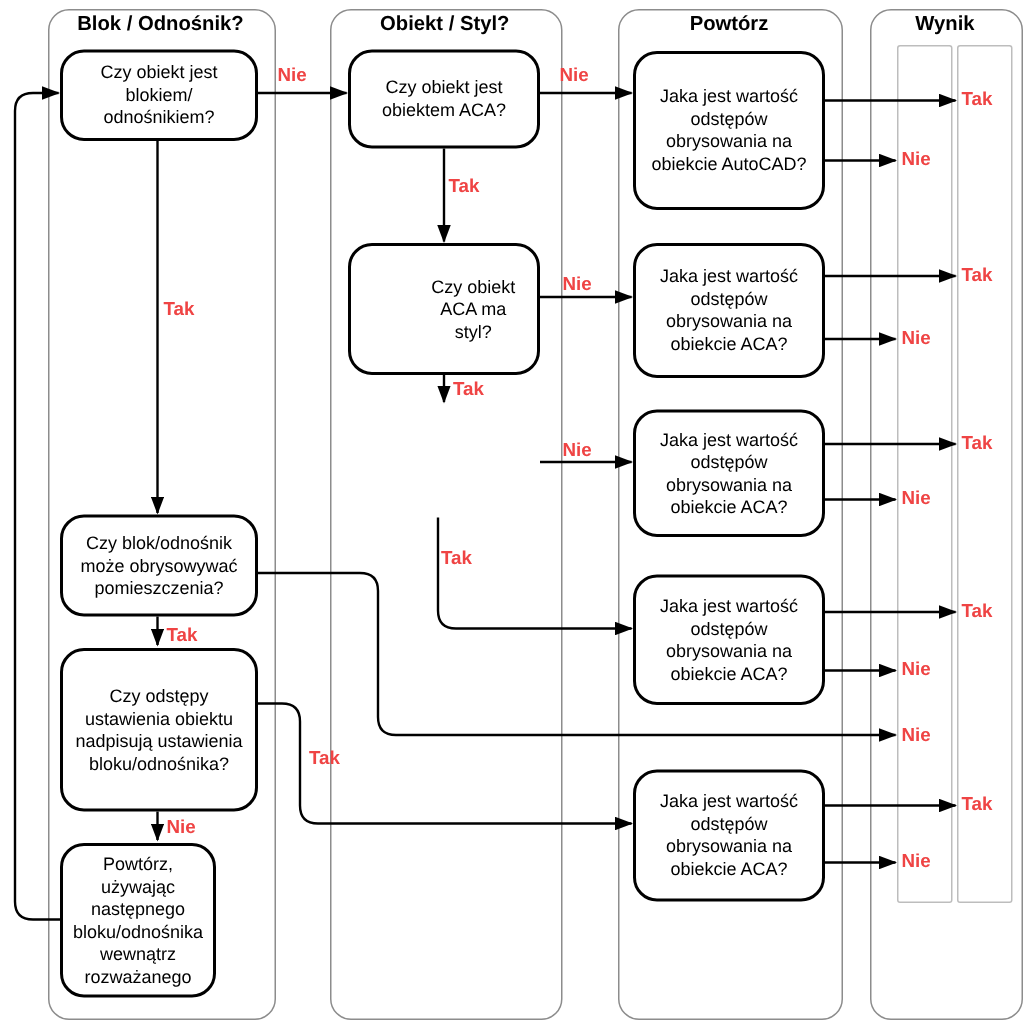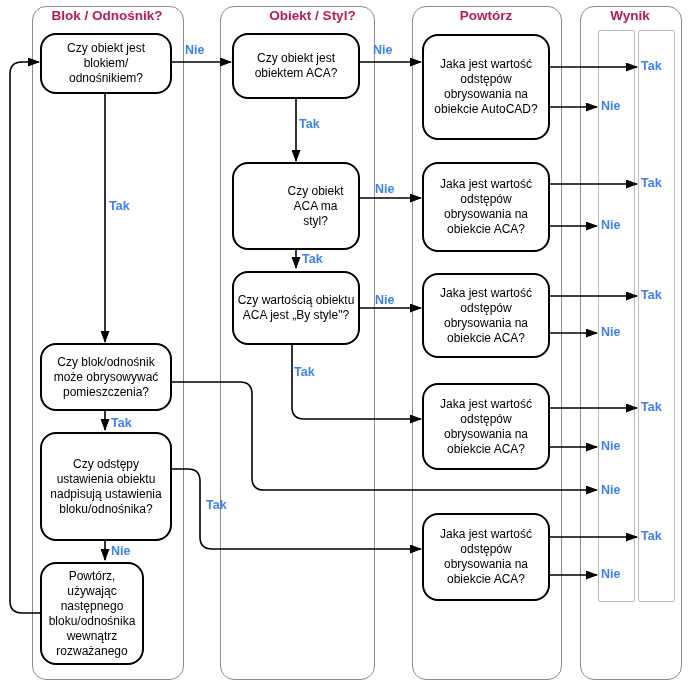--- a/index.html
+++ b/index.html
@@ -1,44 +1,44 @@
 <!DOCTYPE html>
 <html><head>
 <meta charset="utf-8">
 <style>
   html,body{margin:0;padding:0;background:#fff;}
   body{font-family:"Liberation Sans",sans-serif;}
   #stage{position:relative;width:688px;height:684px;background:#fff;overflow:hidden;}
   .col{position:absolute;border:1px solid #8c8c8c;border-radius:14px;background:transparent;}
-  .col-header{position:absolute;text-align:center;font-weight:bold;font-size:13.5px;color:#be185d;}
+  .col-header{position:absolute;text-align:center;font-weight:bold;font-size:13.5px;color:#000000;}
   .lane{position:absolute;border:1px solid #bdbdbd;border-radius:2px;background:transparent;}
   .node{position:absolute;border:2px solid #000;border-radius:16px;background:#fff;
         display:flex;align-items:center;justify-content:center;text-align:center;
         font-size:12px;line-height:15px;color:#000;white-space:pre-line;padding:1px;box-sizing:border-box;}
-  .elabel{position:absolute;font-weight:bold;font-size:12.5px;color:#3b82f6;white-space:nowrap;}
+  .elabel{position:absolute;font-weight:bold;font-size:12.5px;color:#ef4444;white-space:nowrap;}
   svg.wires{position:absolute;left:0;top:0;z-index:3;pointer-events:none;}
   .col,.lane{z-index:1;}
   .node{z-index:4;}
   .elabel,.col-header{z-index:5;}
 </style>
 </head>
 <body>
 
 <div id="stage">
 
   <div class="col" style="left:32px;top:6px;width:150px;height:672px;"></div>
   <div class="col" style="left:220px;top:6px;width:153px;height:672px;"></div>
   <div class="col" style="left:412px;top:6px;width:148px;height:672px;"></div>
   <div class="col" style="left:580px;top:6px;width:100px;height:672px;"></div>
 
   <div class="lane" style="left:598px;top:30px;width:35px;height:570px;"></div>
   <div class="lane" style="left:638px;top:30px;width:35px;height:570px;"></div>
 
   <div class="col-header" style="left:32px;top:8px;width:150px;">Blok / Odnośnik?</div>
-  <div class="col-header" style="left:236px;top:8px;width:153px;">Obiekt / Styl?</div>
+  <div class="col-header" style="left:220px;top:8px;width:153px;">Obiekt / Styl?</div>
   <div class="col-header" style="left:412px;top:8px;width:148px;">Powtórz</div>
   <div class="col-header" style="left:580px;top:8px;width:100px;">Wynik</div>
 
   <svg class="wires" width="688" height="684" viewBox="0 0 688 684">
     <defs>
       <marker id="ah" markerUnits="userSpaceOnUse" markerWidth="12" markerHeight="9" refX="11" refY="4.5" orient="auto">
         <path d="M0,0 L12,4.5 L0,9 Z" fill="#000"></path>
       </marker>
     </defs>
     <g stroke="#000" stroke-width="1.6" fill="none">
@@ -81,22 +81,20 @@
   <div class="node" style="left:40px;top:562px;width:104px;height:103px;">Powtórz, używając
 następnego
 bloku/odnośnika
 wewnątrz
 rozważanego</div>
 
   <div class="node" style="left:232px;top:33px;width:128px;height:66px;">Czy obiekt jest
 obiektem ACA?</div>
   <div class="node" style="left:232px;top:162px;width:128px;height:88px;padding-left:40px;">Czy obiekt ACA ma
 styl?</div>
-  <div class="node" style="left:232px;top:271px;width:128px;height:74px;">Czy wartością obiektu
-ACA jest „By style"?</div>
 
   <div class="node" style="left:422px;top:34px;width:128px;height:106px;">Jaka jest wartość
 odstępów
 obrysowania na
 obiekcie AutoCAD?</div>
   <div class="node" style="left:422px;top:162px;width:128px;height:90px;">Jaka jest wartość
 odstępów
 obrysowania na
 obiekcie ACA?</div>
   <div class="node" style="left:422px;top:273px;width:128px;height:85px;">Jaka jest wartość

